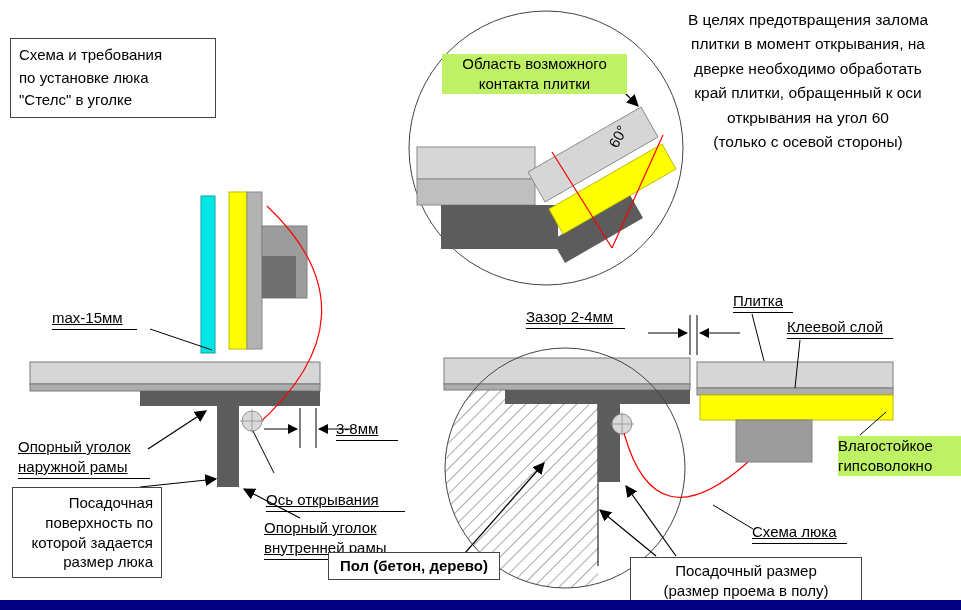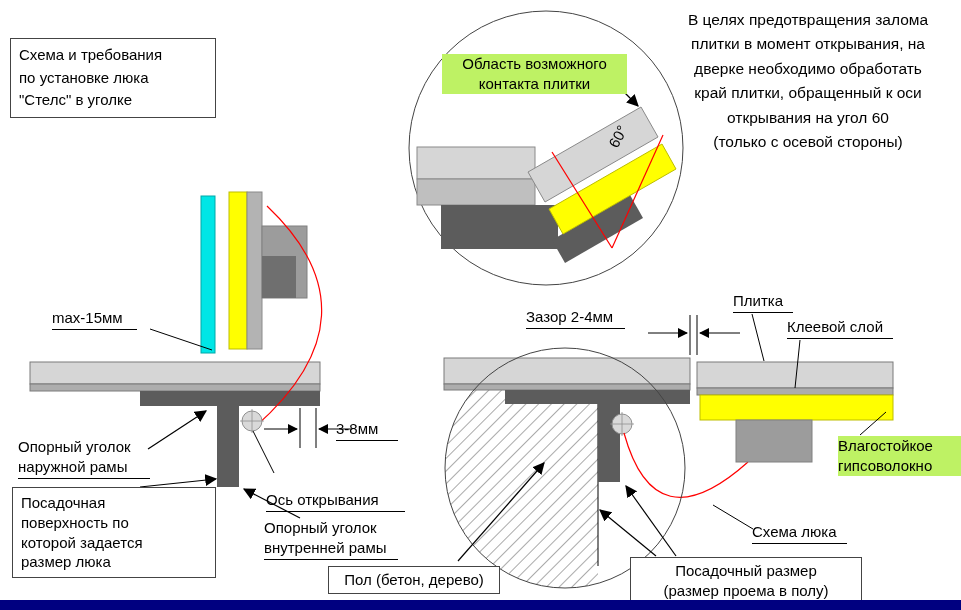--- a/index.html
+++ b/index.html
@@ -6,21 +6,21 @@
   html,body { background:#fff; }
   body { font-family:"Liberation Sans", sans-serif; color:#000; }
   #canvas { position:relative; width:961px; height:610px; background:#fff; overflow:hidden; }
   svg.drawing { position:absolute; left:0; top:0; z-index:1; }
   #watermark {
     position:absolute; left:14px; top:152px; z-index:5;
     font-family:"Liberation Serif", serif; font-size:168px; line-height:1;
     color:#6e6e6e; opacity:0.45; letter-spacing:0px; pointer-events:none; white-space:nowrap;
   }
   .lbl { position:absolute; z-index:10; font-size:15px; line-height:1.32; white-space:pre-line; }
-  .underline { border-bottom:1px solid #000; padding-bottom:1px; }
+  .underline { border-bottom:1px solid #000; padding-bottom:1px;text-decoration:underline; }
   .boxed { border:1px solid #444; background:#fff; padding:5px 8px; }
   .center { text-align:center; }
   .whitebg { background:#bef264; }
   #note { font-size:15.5px; line-height:1.58; }
   #title-box { line-height:1.5; }
   #angle-label { transform:rotate(-62deg); transform-origin:0 0; }
   .bottom-bar { position:absolute; left:0; bottom:0; width:961px; height:10px; background:#000080; z-index:12; }
 </style>
 </head>
 <body>
@@ -123,21 +123,21 @@
   <div class="lbl center whitebg" style="left:442px; top:54px; width:185px;">Область возможного
 контакта плитки</div>
 
   <div class="lbl" id="angle-label" style="left:604px; top:142px;">60°</div>
 
   <div class="lbl underline" style="left:52px; top:308px; padding-right:14px;">max-15мм</div>
 
   <div class="lbl underline" style="left:18px; top:437px; width:132px;">Опорный уголок
 наружной рамы</div>
 
-  <div class="lbl boxed" style="left:12px; top:487px; width:204px;">Посадочная
+  <div class="lbl boxed" style="left:12px; top:487px; width:150px;text-align:right;">Посадочная
 поверхность по
 которой задается
 размер люка</div>
 
   <div class="lbl underline" style="left:266px; top:458px; padding-right:26px;margin-top:32px;">Ось открывания</div>
 
   <div class="lbl underline" style="left:336px; top:419px; padding-right:20px;">3-8мм</div>
 
   <div class="lbl underline" style="left:264px; top:518px; width:134px;">Опорный уголок
 внутренней рамы</div>
@@ -146,19 +146,19 @@
 
   <div class="lbl underline" style="left:733px; top:291px; padding-right:10px;">Плитка</div>
 
   <div class="lbl underline" style="left:787px; top:317px; padding-right:10px;">Клеевой слой</div>
 
   <div class="lbl whitebg" style="left:838px; top:436px; width:126px;">Влагостойкое
 гипсоволокно</div>
 
   <div class="lbl underline" style="left:752px; top:522px; padding-right:10px;">Схема люка</div>
 
-  <div class="lbl boxed center" style="left:328px; top:566px; width:172px; padding:3px 6px;">Пол (бетон, дерево)</div>
+  <div class="lbl boxed center" style="left:328px; top:552px; width:172px; padding:3px 6px;font-weight:bold;">Пол (бетон, дерево)</div>
 
   <div class="lbl boxed center" style="left:630px; top:557px; width:232px; padding:3px 6px;">Посадочный размер
 (размер проема в полу)</div>
 
   <div class="bottom-bar"></div>
 </div>
 
 </body></html>

